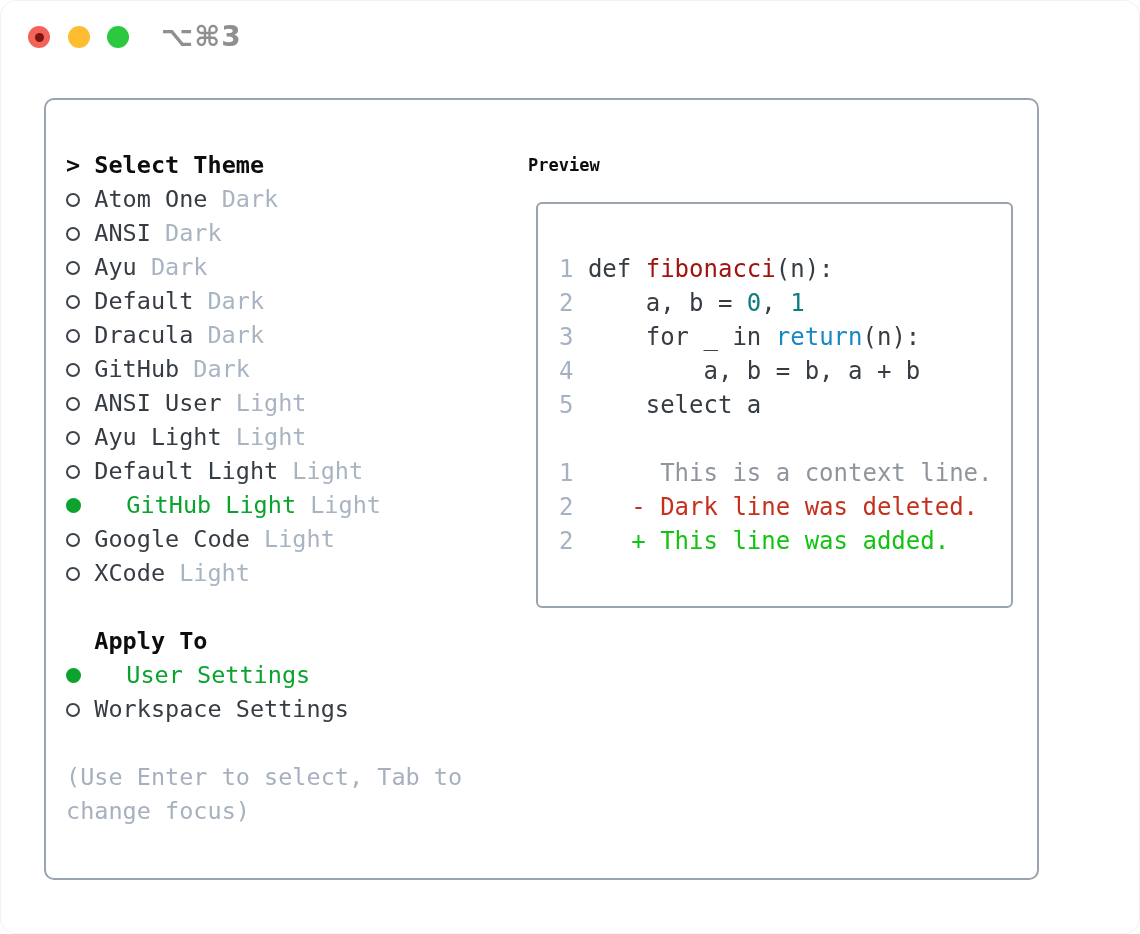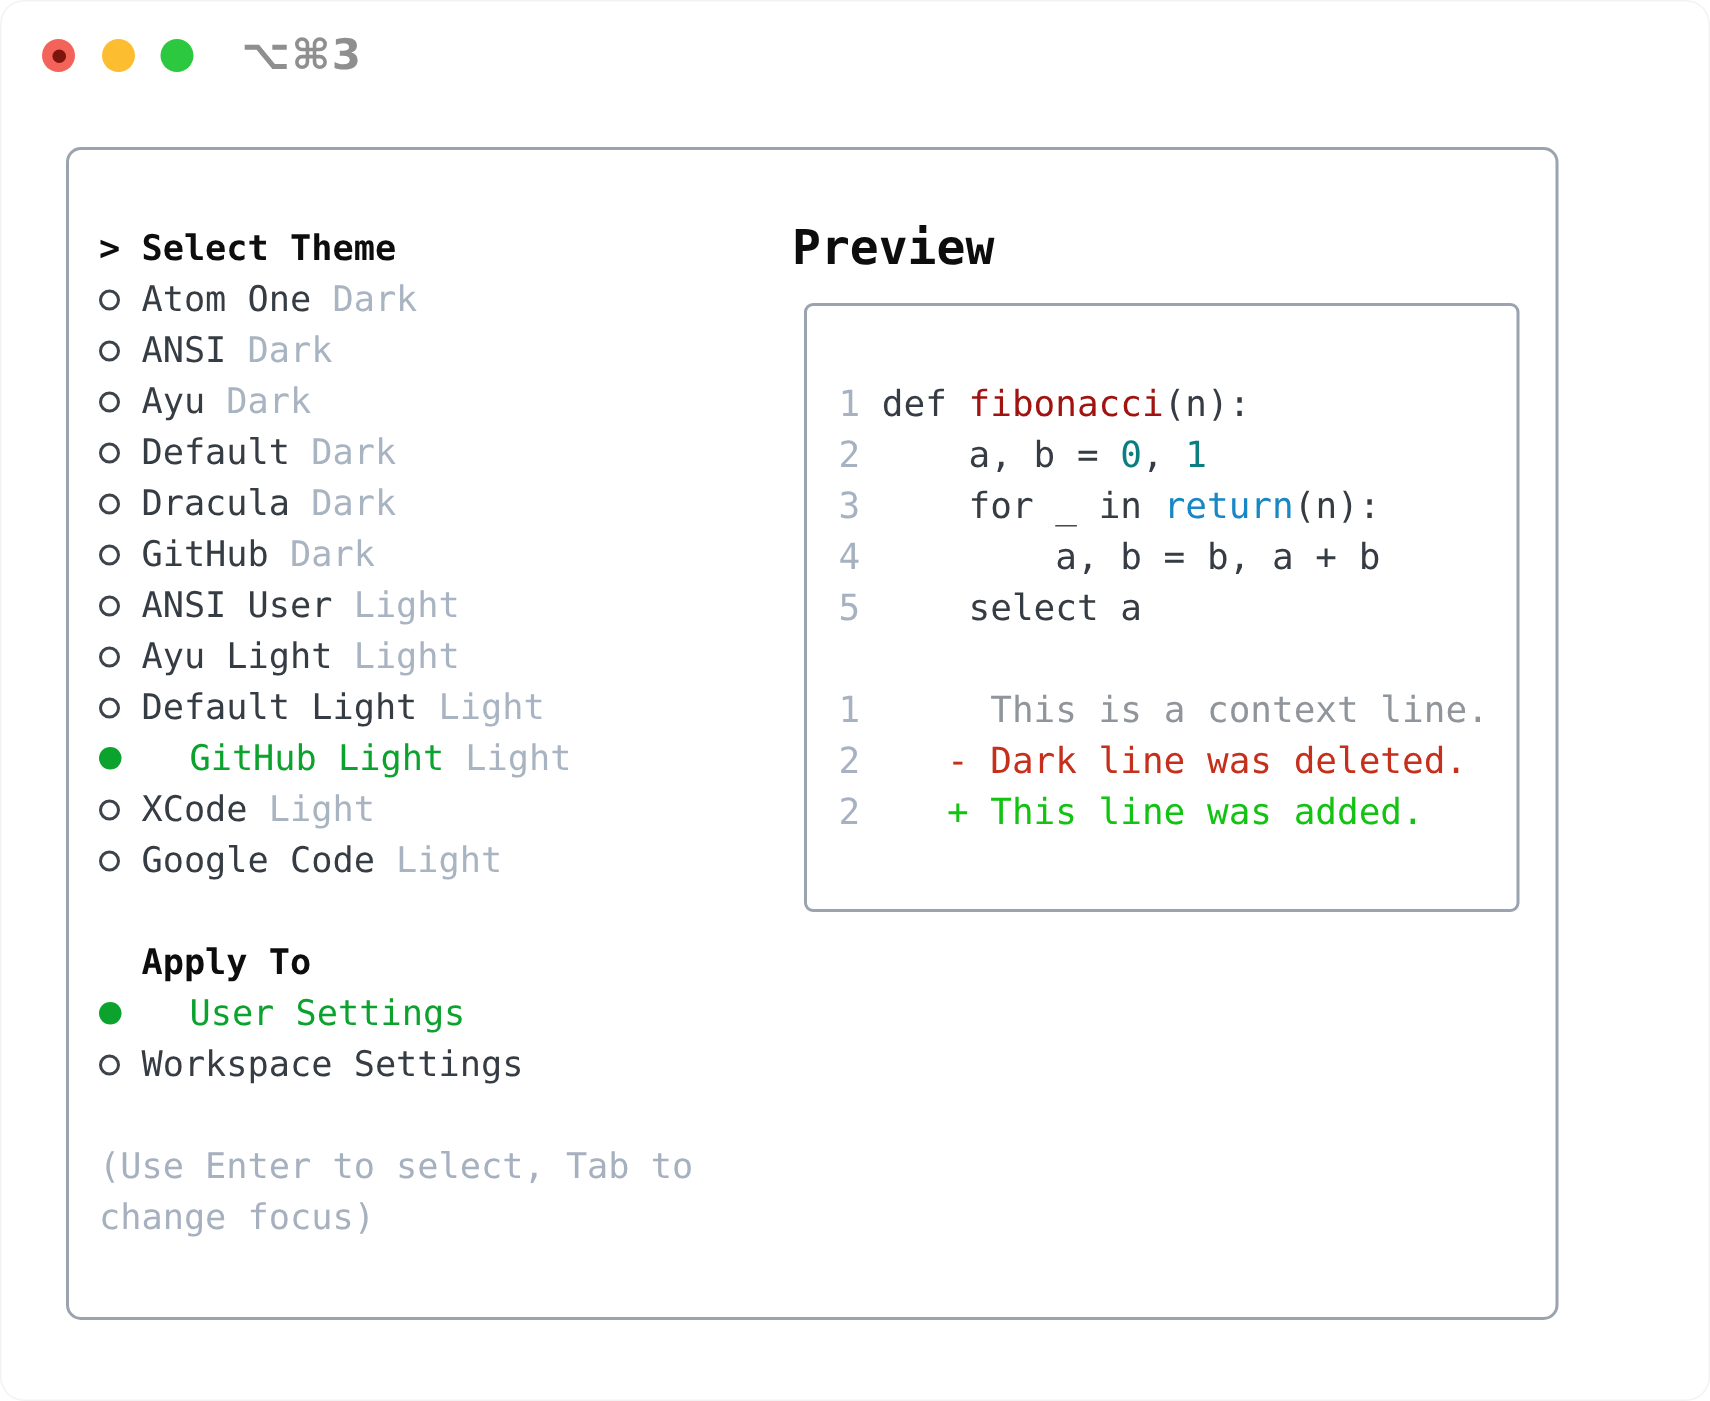--- a/index.html
+++ b/index.html
@@ -49,21 +49,21 @@
   .item-name{color:var(--item-text);}
   .item-name.selected{color:var(--accent-green);padding-left:32px;}
   .item-variant{color:var(--muted-text);}
   .hint{
     margin-top:34px;color:var(--hint-text);
     white-space:normal;word-wrap:normal;
   }
   
   .preview-label{
     position:absolute;left:482px;top:48px;line-height:34px;
-    font-size:32px;font-weight:bold;color:var(--header-text);
+    font-size:17px;font-weight:bold;color:var(--header-text);
   }
   .preview-box{
     position:absolute;left:490px;top:102px;width:477px;height:406px;
     border:2px solid var(--panel-border);border-radius:6px;box-sizing:border-box;
     background:#ffffff;
   }
   .code{position:absolute;left:21px;top:48px;font-size:24px;line-height:34px;}
   .code-line{height:34px;white-space:pre;}
   .t-ln{color:var(--line-number);}
   .t-plain{color:var(--code-plain);}
@@ -98,22 +98,22 @@
           <div class="row"><span class="marker"><span class="radio"></span></span><span class="item-name"> Atom One</span><span class="item-variant"> Dark</span></div>
           <div class="row"><span class="marker"><span class="radio"></span></span><span class="item-name"> ANSI</span><span class="item-variant"> Dark</span></div>
           <div class="row"><span class="marker"><span class="radio"></span></span><span class="item-name"> Ayu</span><span class="item-variant"> Dark</span></div>
           <div class="row"><span class="marker"><span class="radio"></span></span><span class="item-name"> Default</span><span class="item-variant"> Dark</span></div>
           <div class="row"><span class="marker"><span class="radio"></span></span><span class="item-name"> Dracula</span><span class="item-variant"> Dark</span></div>
           <div class="row"><span class="marker"><span class="radio"></span></span><span class="item-name"> GitHub</span><span class="item-variant"> Dark</span></div>
           <div class="row"><span class="marker"><span class="radio"></span></span><span class="item-name"> ANSI User</span><span class="item-variant"> Light</span></div>
           <div class="row"><span class="marker"><span class="radio"></span></span><span class="item-name"> Ayu Light</span><span class="item-variant"> Light</span></div>
           <div class="row"><span class="marker"><span class="radio"></span></span><span class="item-name"> Default Light</span><span class="item-variant"> Light</span></div>
           <div class="row"><span class="marker"><span class="radio selected"></span></span><span class="item-name selected"> GitHub Light</span><span class="item-variant"> Light</span></div>
+          <div class="row"><span class="marker"><span class="radio"></span></span><span class="item-name"> Google Code</span><span class="item-variant"> Light</span></div>
           <div class="row"><span class="marker"><span class="radio"></span></span><span class="item-name"> XCode</span><span class="item-variant"> Light</span></div>
-          <div class="row"><span class="marker"><span class="radio"></span></span><span class="item-name"> Google Code</span><span class="item-variant"> Light</span></div>
         </div>
 
       <div class="spacer"></div>
 
       <div class="row"><span class="marker"></span><span class="header-text"> <span>Apply To</span></span></div>
 
       <div id="apply-list">
           <div class="row"><span class="marker"><span class="radio selected"></span></span><span class="item-name selected"> User Settings</span></div>
           <div class="row"><span class="marker"><span class="radio"></span></span><span class="item-name"> Workspace Settings</span></div>
         </div>

